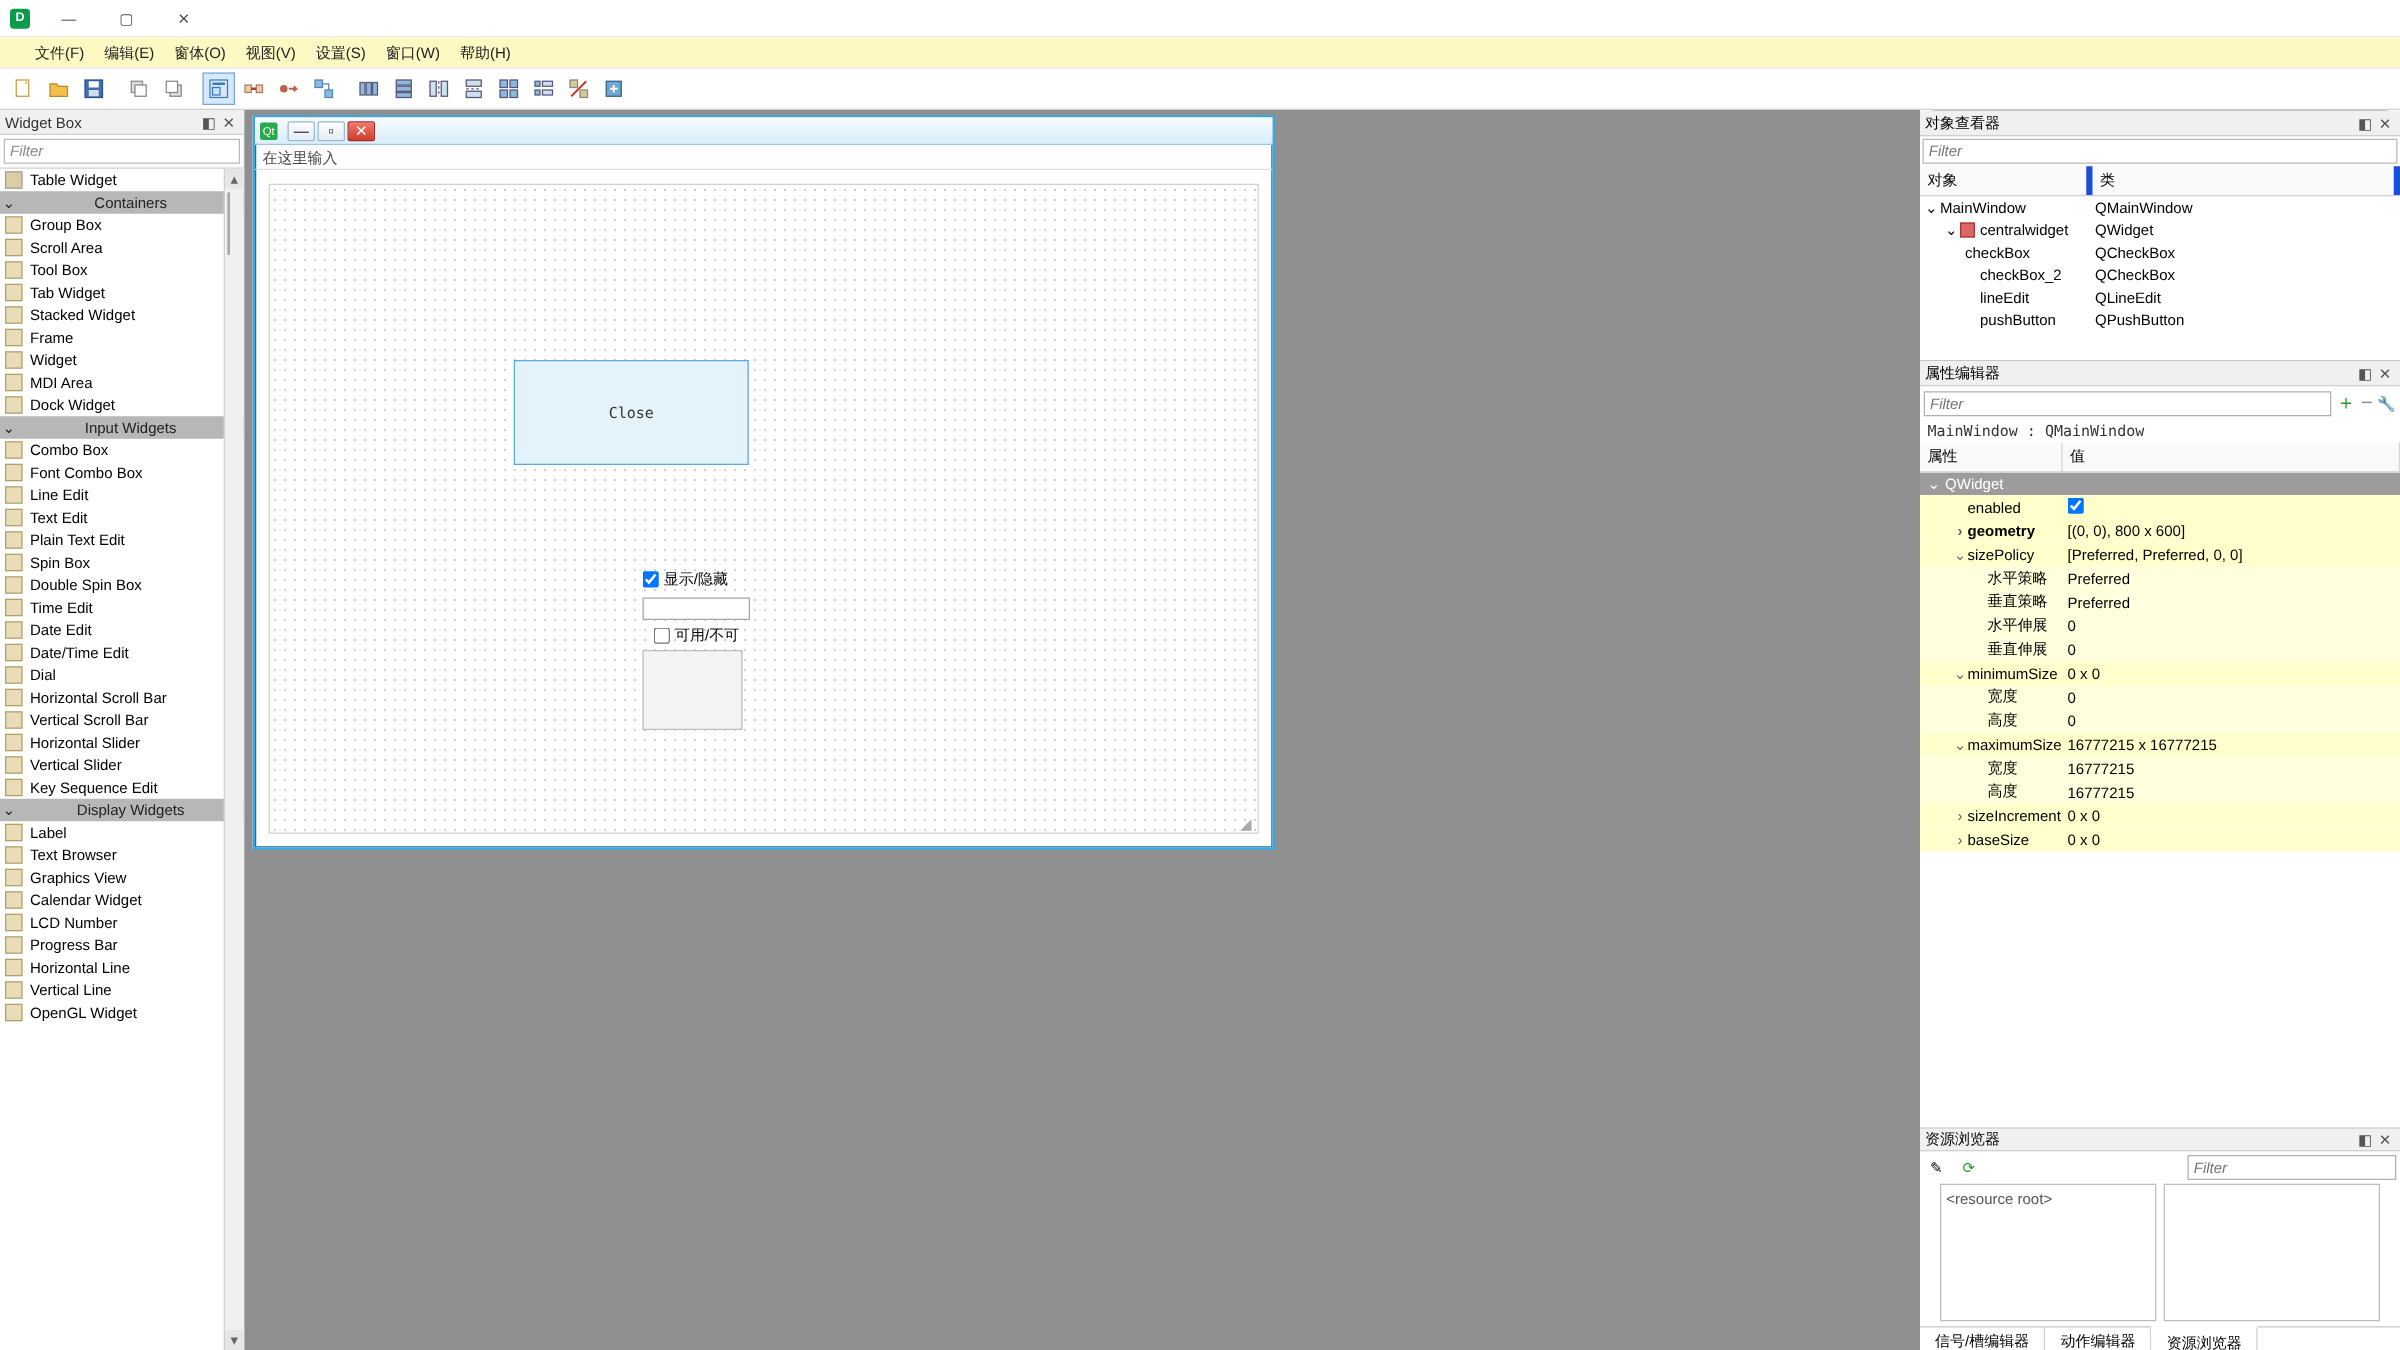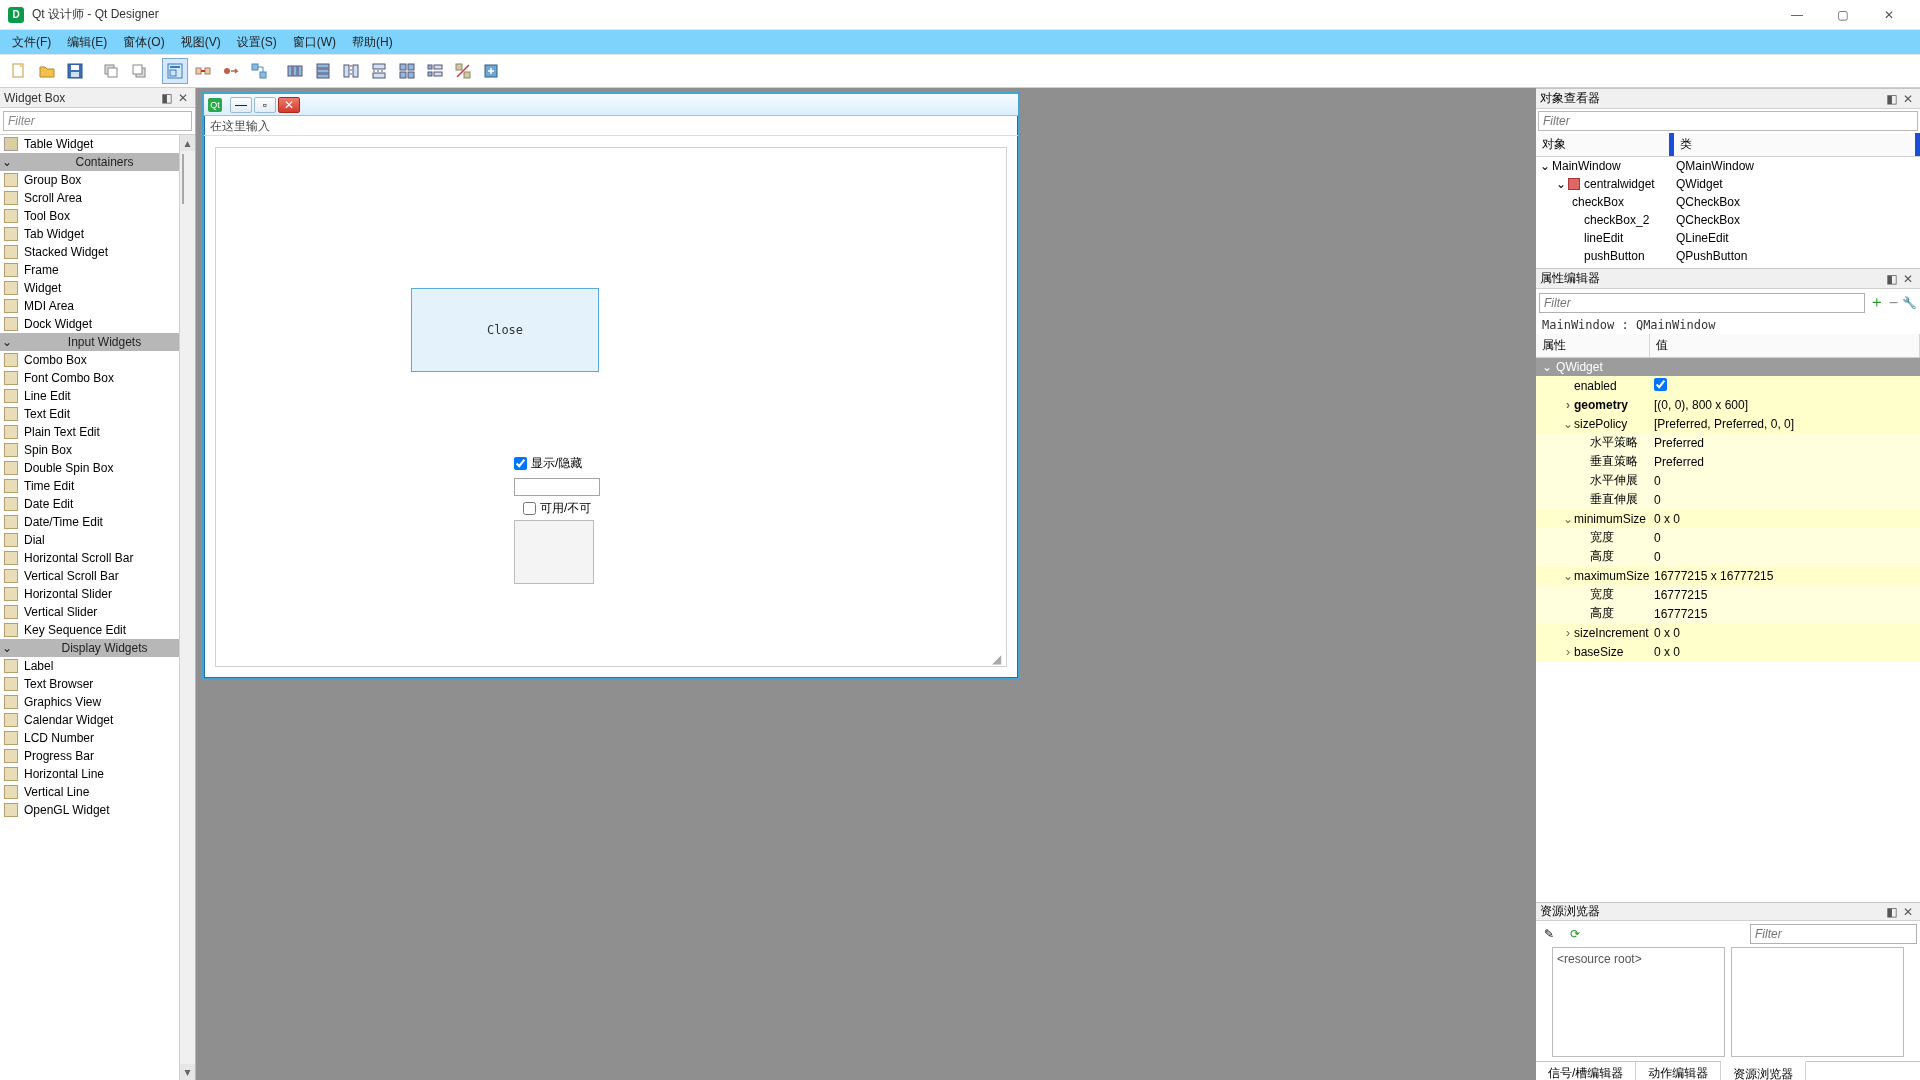--- a/index.html
+++ b/index.html
@@ -1,21 +1,21 @@
 <!DOCTYPE html>
 <html><head>
 <meta charset="utf-8">
 <style>
 * { box-sizing: border-box; margin: 0; padding: 0; font-family: "Microsoft YaHei", "Segoe UI", Tahoma, sans-serif; font-size: 12px; }
 html, body { width: 1920px; height: 1080px; overflow: hidden; background: #fff; }
 .titlebar { height: 30px; display: flex; align-items: center; padding: 0 8px; background: #fff; border-bottom: 1px solid #e8e8e8; }
 .titlebar .icon { width: 16px; height: 16px; background: #0a9b4a; border-radius: 3px; margin-right: 8px; display:flex;align-items:center;justify-content:center;color:#fff;font-weight:bold;font-size:10px;}
 .titlebar .title { flex: 1; color: #333; }
 .titlebar .winbtn { width: 46px; height: 30px; display: flex; align-items: center; justify-content: center; color: #555; cursor: pointer; }
-.menubar { height: 24px; display: flex; align-items: center; padding: 0 4px; background: #7dd3fc; }
+.menubar { height: 24px; display: flex; align-items: center; padding: 0 20px; background: #fef9c3; }
 .menubar .mitem { padding: 2px 8px; cursor: pointer; color: #222; }
 .toolbar { height: 34px; display: flex; align-items: center; padding: 2px 6px; gap: 2px; background: #fff; border-top: 1px solid #e4e4e4; border-bottom: 1px solid #cfcfcf; }
 .tbtn { width: 26px; height: 26px; display: flex; align-items: center; justify-content: center; border: 1px solid transparent; cursor:pointer; }
 .tbtn.active{ border:1px solid #7aa7d4; background:#d6e8fb;}
 .tsep { width: 6px; }
 .tbtn svg{width:18px;height:18px;}
 .ws { display:flex; height: calc(1080px - 30px - 24px - 34px); }
 
 .left-dock{width:196px; border-right:1px solid #b5b5b5; display:flex;flex-direction:column;}
 .dock-hdr{height:20px; background:#f0f0f0; border-bottom:1px solid #d0d0d0; display:flex;align-items:center; padding:0 4px; font-size:12px; color:#333;}
@@ -81,21 +81,20 @@
 input[type=checkbox]{width:13px;height:13px;}
 .scrollbar-v{position:absolute;right:0;top:0;bottom:0;width:16px;background:#f0f0f0;border-left:1px solid #d0d0d0;}
 .scrollbar-v .arrow{height:16px;display:flex;align-items:center;justify-content:center;color:#666;cursor:pointer;background:#e6e6e6;}
 .scrollbar-v .thumb{margin-top:1px;height:50px;margin-left:2px;margin-right:2px;background:#c4c4c4;border:1px solid #a8a8a8;}
 </style>
 </head>
 <body>
 
 <div class="titlebar">
   <div class="icon">D</div>
-  <div class="title">Qt 设计师 - Qt Designer</div>
   <div class="winbtn">—</div>
   <div class="winbtn">▢</div>
   <div class="winbtn">✕</div>
 </div>
 
 <div class="menubar">
   <div class="mitem">文件(F)</div>
   <div class="mitem">编辑(E)</div>
   <div class="mitem">窗体(O)</div>
   <div class="mitem">视图(V)</div>
@@ -423,21 +422,21 @@
             <span>可用/不可</span>
           </label>
         <div class="txtedit"></div>
         <div class="resize-grip">◢</div>
       </div>
     </div>
   </div>
 
   <div class="right-dock">
 
-    <div class="panel" style="height:180px;">
+    <div class="panel" style="height:200px;border-radius:13px;">
       <div class="phdr">
         <span>对象查看器</span>
           <span class="sp"></span>
         <span class="hbtn">◧</span>
         <span class="hbtn">✕</span>
       </div>
       <input class="dock-filter" style="margin: 2px;" placeholder="Filter">
       <div class="ot-hdrs">
         <div style="width:138px;">对象</div>
         <div style="flex:1;">类</div>

